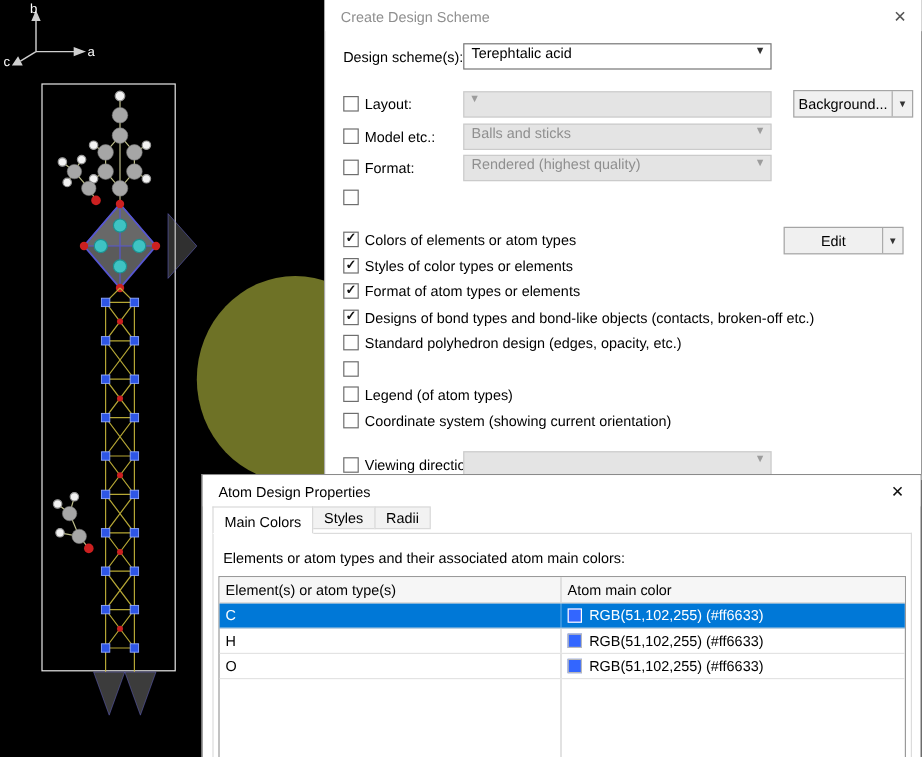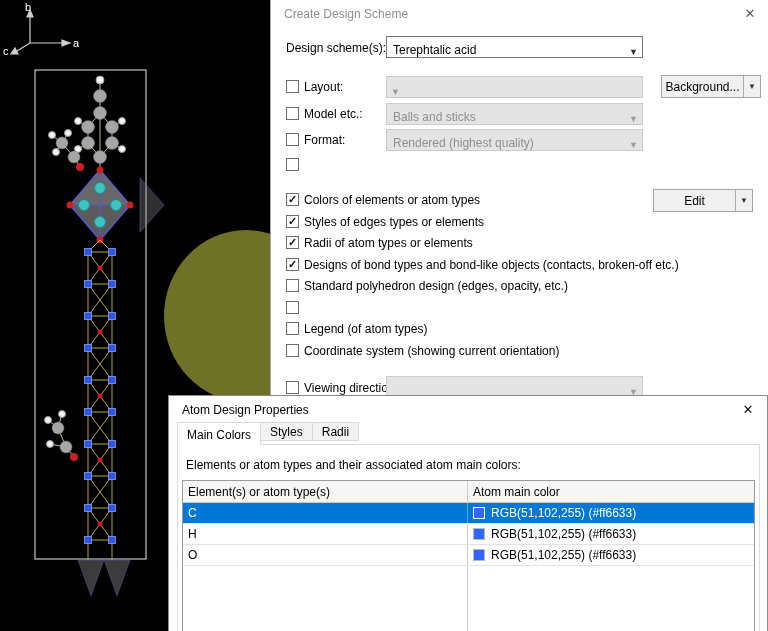--- a/index.html
+++ b/index.html
@@ -16,21 +16,21 @@
 
   .titlebar{position:relative;height:26px;background:#fff}
   .title{position:absolute;left:13px;top:7px;white-space:nowrap}
   .title.inactive{color:#8f8f8f}
   .close-btn{position:absolute;top:4px;right:8px;width:22px;height:18px;display:flex;align-items:center;justify-content:center;font-size:13px;color:#555;cursor:pointer}
   #atom-dialog .close-btn{color:#111}
 
   .static-label{position:absolute;white-space:nowrap;line-height:15px}
 
   
-  .combo{position:absolute;height:22px;border:1px solid #767676;background:#fff;display:flex;align-items:flex-end;box-sizing:border-box}
+  .combo{position:absolute;height:22px;border:1px solid #767676;background:#fff;display:flex;align-items:flex-start;box-sizing:border-box}
   .combo .val{flex:1;padding:0 6px;white-space:nowrap;overflow:hidden}
   .combo .arr{width:17px;text-align:center;font-size:9px;color:#333;flex:0 0 17px}
   .combo.disabled{background:#e4e4e4;border-color:#cbcbcb;color:#8f8f8f}
   .combo.disabled .arr{color:#9c9c9c}
 
   
   .opt{position:absolute;left:15px;display:flex;align-items:flex-start;gap:5px;height:15px;white-space:nowrap}
   .cb{width:13px;height:13px;border:1px solid #6e6e6e;background:#fff;display:inline-flex;align-items:center;justify-content:center;flex:0 0 13px;box-sizing:border-box;cursor:pointer}
   .cb .mk{display:none;font-size:11px;font-weight:bold;line-height:1;margin-top:-1px;color:#111}
   .cb.checked .mk{display:block}
@@ -228,27 +228,27 @@
     <span>Colors of elements or atom types</span>
   </div>
   <div class="btn" style="left:382px;top:189px">
     <span class="lbl">Edit</span>
     <span class="arr">▼</span>
   </div>
   <div class="opt" style="top:215px">
     <span class="cb checked">
         <span class="mk">✓</span>
       </span>
-    <span>Styles of edges types or elements</span>
+    <span>Styles of color types or elements</span>
   </div>
   <div class="opt" style="top:236px">
     <span class="cb checked">
         <span class="mk">✓</span>
       </span>
-    <span>Radii of atom types or elements</span>
+    <span>Format of atom types or elements</span>
   </div>
   <div class="opt" style="top:258px">
     <span class="cb checked">
         <span class="mk">✓</span>
       </span>
     <span>Designs of bond types and bond-like objects (contacts, broken-off etc.)</span>
   </div>
   <div class="opt" style="top:279px">
     <span class="cb"></span>
     <span>Standard polyhedron design (edges, opacity, etc.)</span>

